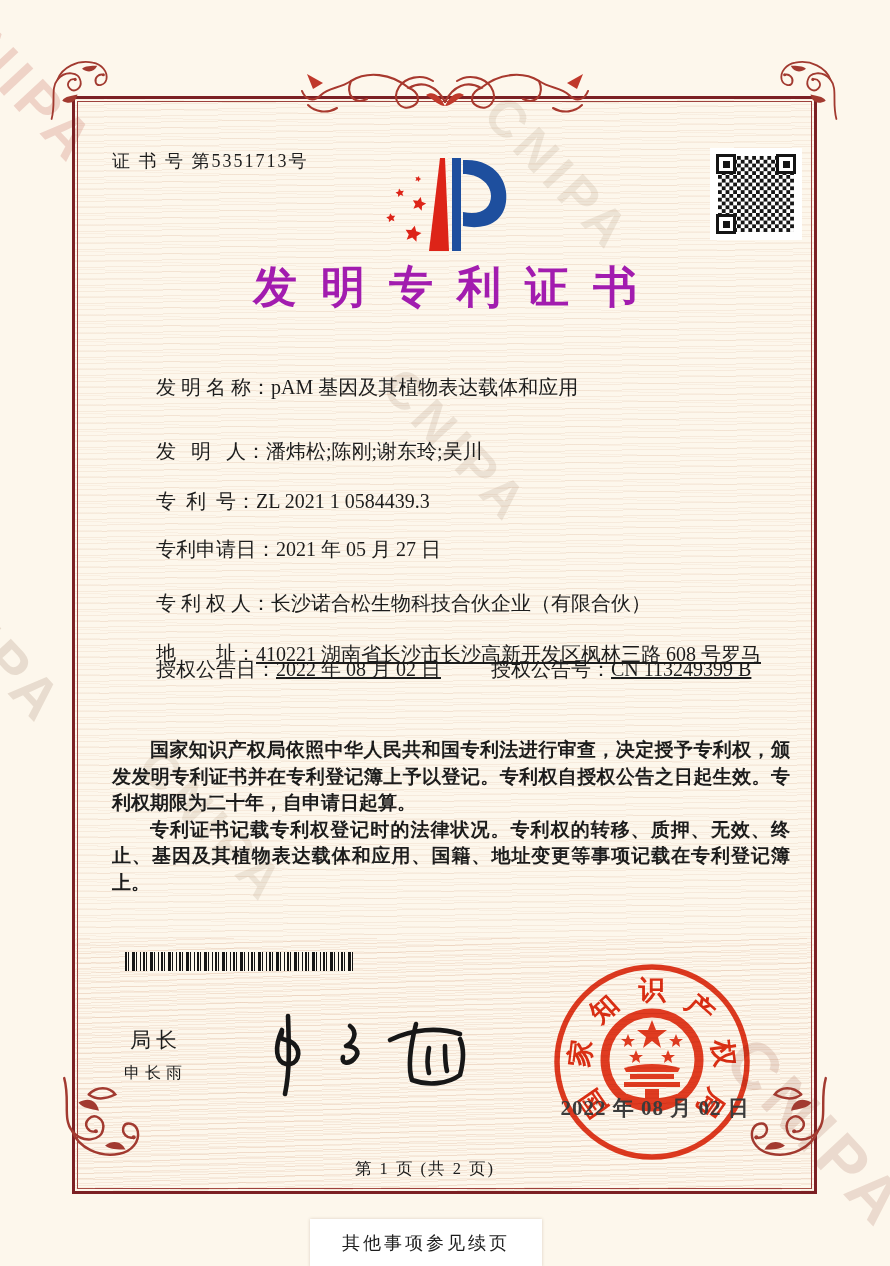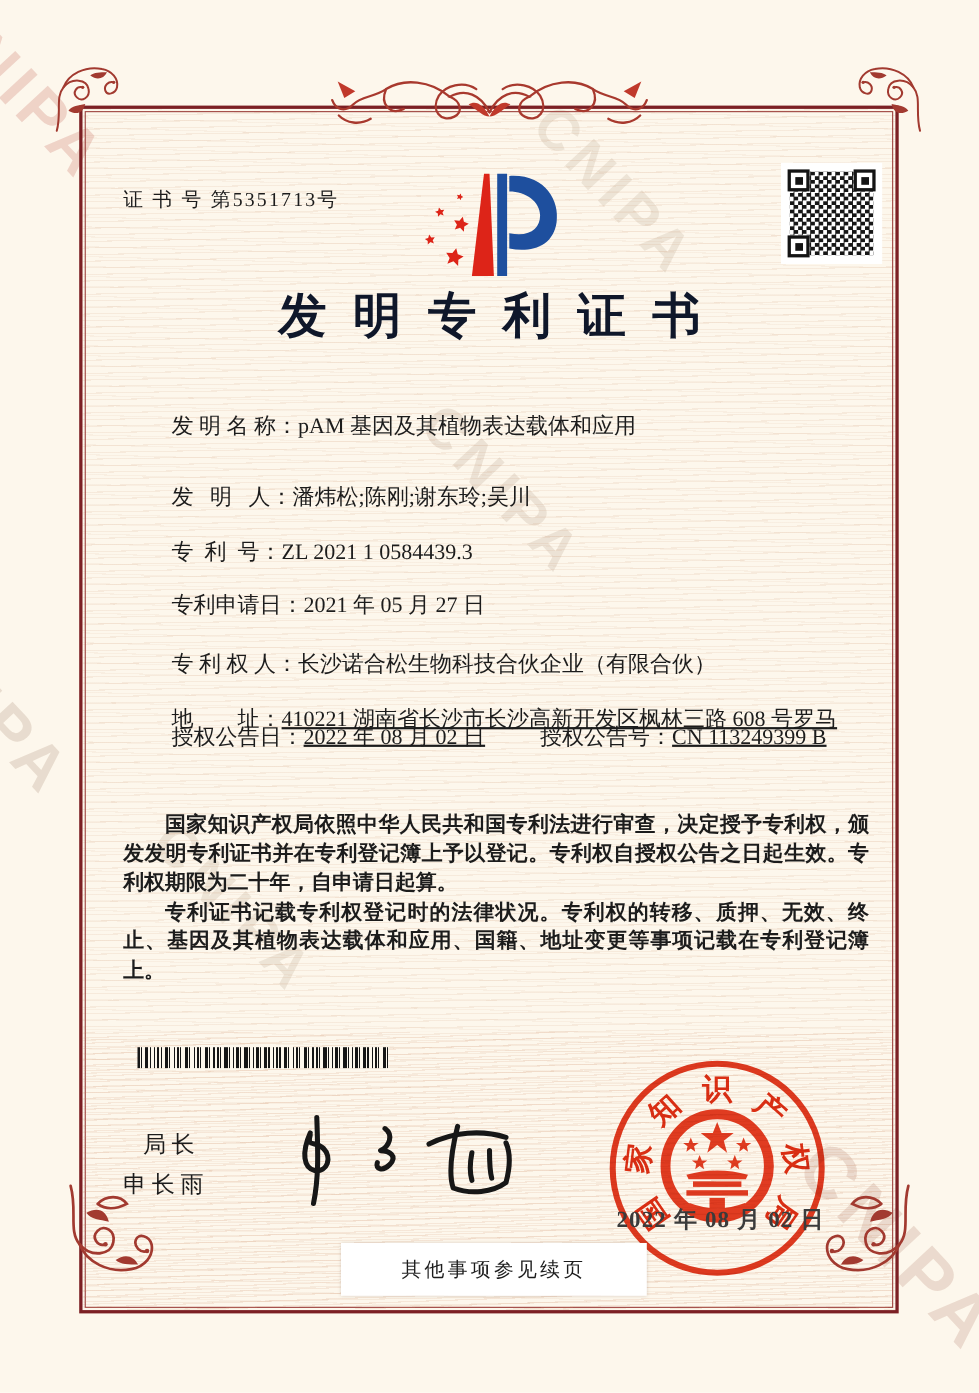--- a/index.html
+++ b/index.html
@@ -35,36 +35,36 @@
     background:repeating-linear-gradient(178deg, rgba(209,144,108,0.16) 0 1px, rgba(0,0,0,0) 1px 5px);
     pointer-events:none;
   }
   .ornament-top{position:absolute;left:297px;top:60px;width:296px;height:70px;}
   .corner{position:absolute;}
   .c-tl{left:44px;top:52px;width:70px;height:70px;transform:scaleY(-1);}
   .c-tr{left:774px;top:52px;width:70px;height:70px;transform:scale(-1,-1);}
   .c-bl{left:54px;top:1074px;width:94px;height:94px;}
   .c-br{left:742px;top:1074px;width:94px;height:94px;transform:scaleX(-1);}
   
-  .cert-no{position:absolute;left:112px;top:149px;font-size:18px;letter-spacing:2px;margin-top:20px;}
+  .cert-no{position:absolute;left:112px;top:149px;font-size:18px;letter-spacing:2px;}
   .logo{position:absolute;left:383px;top:148px;width:132px;height:114px;}
   .qr{
     position:absolute;left:710px;top:148px;width:92px;height:92px;background:#fff;
     padding:0;box-sizing:border-box;
   }
   .qr-mod{
     position:absolute;left:8px;top:8px;width:76px;height:76px;
     background:repeating-conic-gradient(#161616 0 25%, #ffffff 0 50%) 0 0/7.6px 7.6px;
   }
   .finder{position:absolute;width:14px;height:14px;border:3px solid #141414;background:#fff;}
   .finder::after{content:"";position:absolute;left:3.5px;top:3.5px;width:7px;height:7px;background:#141414;}
   .f1{left:6px;top:6px;} .f2{right:6px;top:6px;} .f3{left:6px;bottom:6px;}
   .title{
     position:absolute;left:0;right:0;top:258px;text-align:center;
-    font-size:44px;font-weight:bold;letter-spacing:24px;text-indent:24px;color:#0f172a;
+    font-size:44px;font-weight:bold;letter-spacing:24px;text-indent:24px;color:#a21caf;
   }
   
   .row{position:absolute;left:115px;font-size:20px;white-space:nowrap;margin-left:41px;}
   .flabel{white-space:pre;display:inline-block;}
   .fvalue{white-space:pre;}
   .r-name{top:374px;} .r-inv{top:438px;} .r-no{top:488px;}
   .r-app{top:536px;} .r-own{top:590px;} .r-addr{top:640px;} .r-grant{top:656px;text-decoration:underline;}
   .addr-val{display:inline-block;vertical-align:top;white-space:normal;width:520px;line-height:29px;}
   .addr-val span{display:block;white-space:pre;text-decoration:underline;}
   .pair2{margin-left:50px;}
@@ -73,42 +73,42 @@
   .paras p{margin:0;font-size:19px;line-height:26.5px;text-indent:2em;text-align:justify;}
   
   .barcode{
     position:absolute;left:125px;top:952px;width:228px;height:19px;
     background:repeating-linear-gradient(90deg,
       #151515 0 2px,#fdf7ec 2px 3px,#151515 3px 4px,#fdf7ec 4px 7px,
       #151515 7px 10px,#fdf7ec 10px 11px,#151515 11px 12px,#fdf7ec 12px 15px,
       #151515 15px 16px,#fdf7ec 16px 18px);
   }
   .commissioner{position:absolute;left:130px;top:1026px;font-size:21px;letter-spacing:5px;text-align:center;}
-  .commissioner-name{position:absolute;left:112px;top:1063px;font-size:21px;letter-spacing:5px;}
+  .commissioner-name{position:absolute;left:124px;top:1063px;font-size:16px;letter-spacing:5px;}
   .signature{position:absolute;left:252px;top:1004px;width:250px;height:95px;}
   .seal{position:absolute;left:552px;top:962px;width:200px;height:200px;mix-blend-mode:multiply;}
   .seal-ring{position:absolute;inset:0;}
   .seal-ch{
     position:absolute;left:50%;top:50%;width:32px;height:32px;margin:-16px 0 0 -16px;
     font-size:27px;font-weight:bold;color:#dd3015;text-align:center;line-height:32px;
   }
   .seal-ch:nth-of-type(1){transform:rotate(-125deg) translateY(-72px);}
   .seal-ch:nth-of-type(2){transform:rotate(-83deg)  translateY(-72px);}
   .seal-ch:nth-of-type(3){transform:rotate(-42deg)  translateY(-72px);}
   .seal-ch:nth-of-type(4){transform:rotate(0deg)    translateY(-72px);}
   .seal-ch:nth-of-type(5){transform:rotate(42deg)   translateY(-72px);}
   .seal-ch:nth-of-type(6){transform:rotate(83deg)   translateY(-72px);}
   .seal-ch:nth-of-type(7){transform:rotate(125deg)  translateY(-72px);}
   .seal-date{
     position:absolute;left:540px;top:1094px;width:230px;text-align:center;
     font-size:21px;color:#3b3b3b;letter-spacing:1px;font-weight:bold;
   }
   .page-info{position:absolute;left:0;right:40px;top:1158px;text-align:center;font-size:16.5px;letter-spacing:2px;}
   .cont-box{
-    position:absolute;left:310px;top:1130px;width:278px;height:48px;background:#ffffff;
+    position:absolute;left:310px;top:1219px;width:232px;height:48px;background:#ffffff;
     box-shadow:0 0 3px rgba(120,90,70,0.25);
     text-align:center;line-height:48px;font-size:18px;letter-spacing:3px;
   }
 </style>
 </head>
 <body>
 
 <div class="wm wm-a">CNIPA</div>
 <div class="wm wm-b">CNIPA</div>
 <div class="wm wm-c">CNIPA</div>

